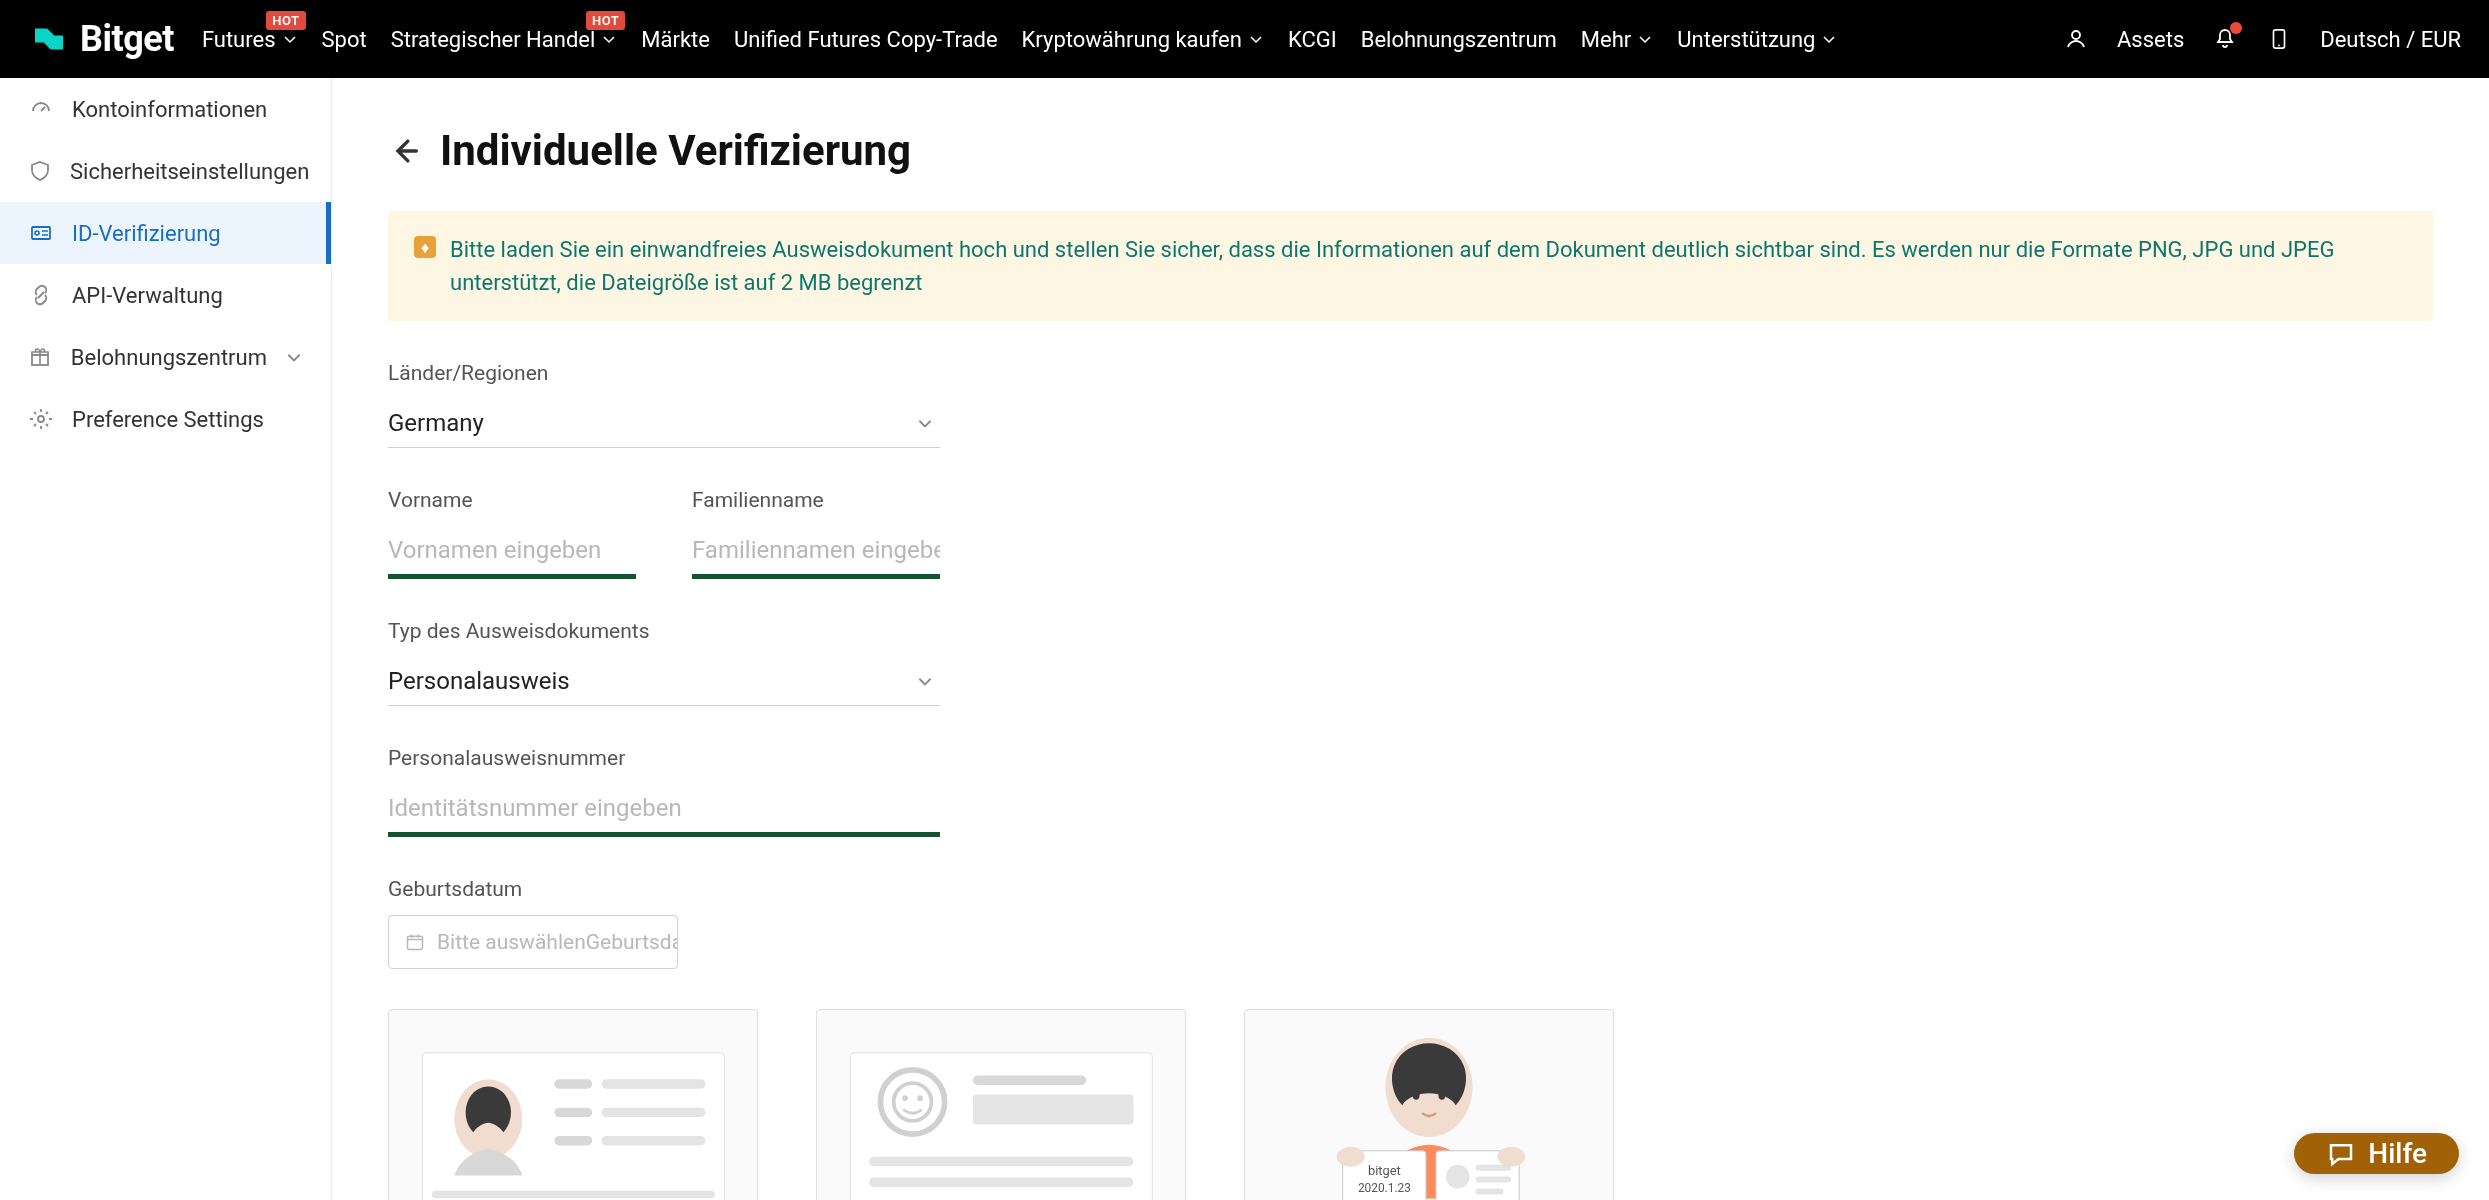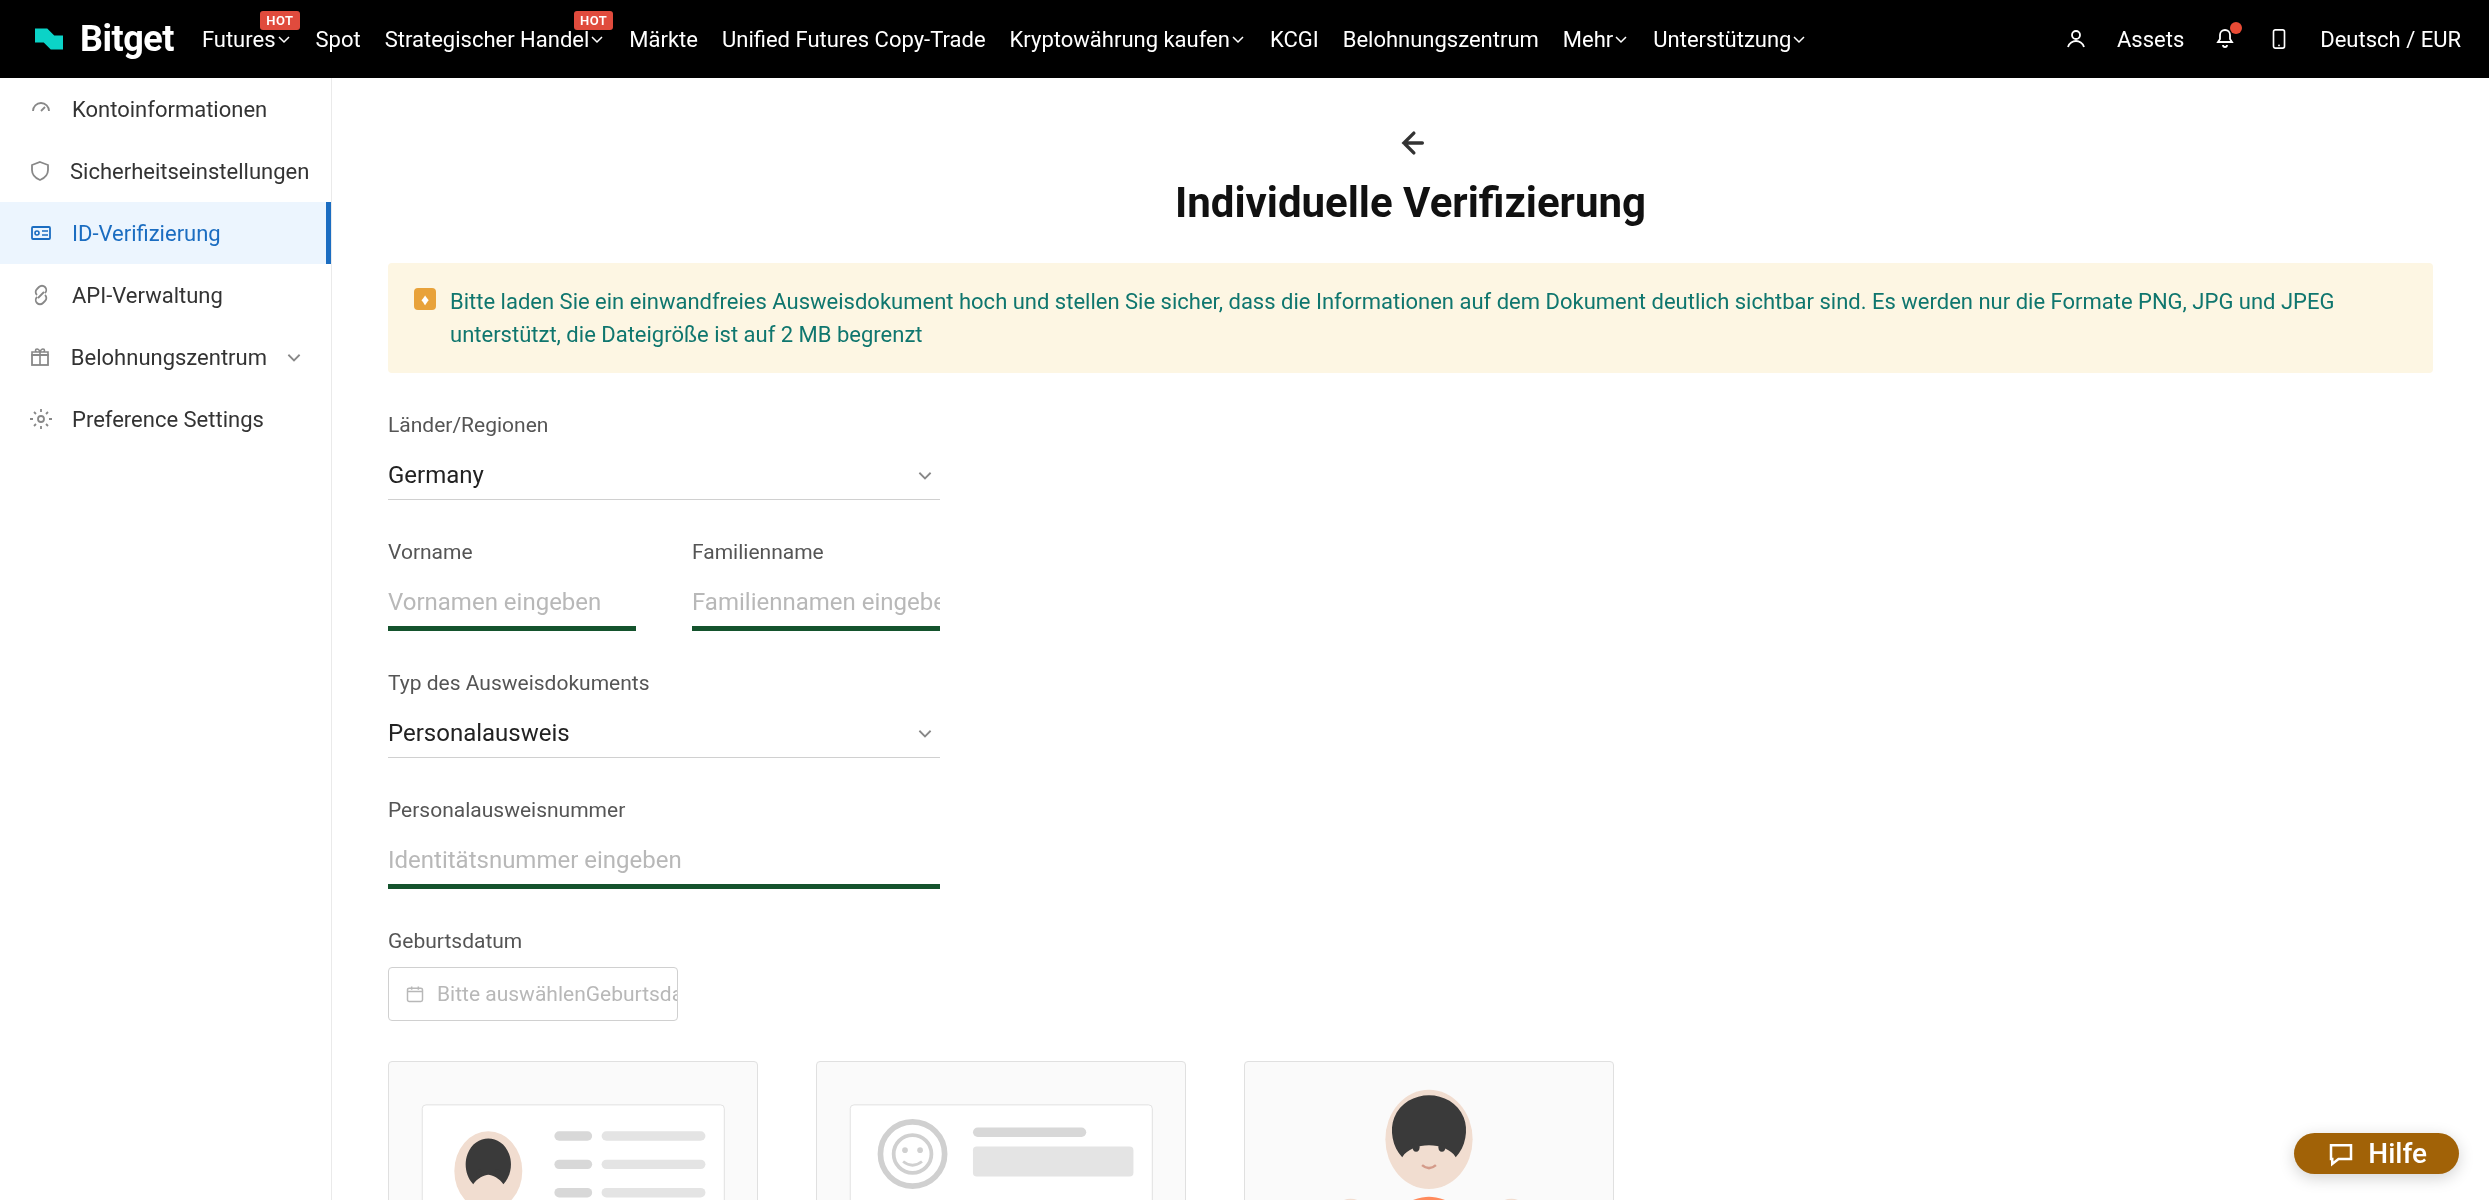--- a/index.html
+++ b/index.html
@@ -4,41 +4,41 @@
 <style>
 * { margin: 0; padding: 0; box-sizing: border-box; font-family: -apple-system, BlinkMacSystemFont, "Segoe UI", Roboto, Helvetica, Arial, sans-serif; }
 body { width: 2489px; height: 1200px; overflow: hidden; background: #fff; }
 
 
 .topbar { background: #000; height: 78px; display: flex; align-items: center; padding: 0 28px; color: #fff; font-size: 22px; }
 .logo { display: flex; align-items: center; gap: 10px; margin-right: 28px; cursor: pointer; }
 .logo-svg { width: 42px; height: 42px; }
 .logo-text { font-size: 36px; font-weight: 700; letter-spacing: -0.5px; }
 .nav-left { display: flex; align-items: center; gap: 24px; }
-.nav-item { position: relative; display: flex; align-items: center; cursor: pointer; white-space: nowrap; }
+.nav-item { position: relative; display: flex; align-items: center; gap: 6px; cursor: pointer; white-space: nowrap; }
 .hot { position: absolute; top: -16px; right: -8px; background: #e04b3d; color: #fff; font-size: 13px; line-height: 1; padding: 3px 6px; border-radius: 3px; font-weight: 600; letter-spacing: 0.5px; }
 .chev { width: 16px; height: 16px; }
 .chev svg { display: block; }
 .nav-right { margin-left: auto; display: flex; align-items: center; gap: 28px; }
 .icon-btn { width: 26px; height: 26px; display: flex; align-items: center; justify-content: center; cursor: pointer; position: relative; }
 .badge-dot { position: absolute; top: -4px; right: -4px; width: 12px; height: 12px; background: #e94b35; border-radius: 50%; }
 
 
 .main { display: flex; height: calc(100% - 78px); }
 .sidebar { width: 332px; border-right: 1px solid #eaeaea; }
 .sb-item { display: flex; align-items: center; gap: 18px; padding: 18px 28px; font-size: 22px; color: #333; cursor: pointer; position: relative; }
 .sb-item.active { background: #ecf5fe; color: #1b6dc1; }
 .sb-item.active::after { content: ""; position: absolute; right: 0; top: 0; bottom: 0; width: 5px; background: #1b6dc1; }
 .sb-icon { width: 26px; height: 26px; display: flex; align-items: center; justify-content: center; color: #888; }
 .sb-item.active .sb-icon { color: #1b6dc1; }
 .sb-chev { margin-left: auto; }
 
 
 .content { flex: 1; padding: 48px 56px; overflow: hidden; }
-.page-head { display: flex; align-items: center; gap: 18px; margin-bottom: 36px; flex-direction: column; }
+.page-head { display: flex; align-items: center; gap: 18px; margin-bottom: 36px; }
 .back-arrow { width: 34px; height: 34px; cursor: pointer; color: #333; }
 .page-title { font-size: 42px; font-weight: 700; color: #111; }
 .alert { background: #fdf6e3; border-radius: 4px; padding: 22px 26px; display: flex; gap: 14px; margin-bottom: 40px; align-items: flex-start; }
 .alert-icon { width: 22px; height: 22px; background: #e8a23a; border-radius: 4px; flex-shrink: 0; display: flex; align-items: center; justify-content: center; color: #fff; font-size: 16px; margin-top: 3px; }
 .alert-text { color: #0f766e; font-size: 22px; line-height: 1.5; }
 
 .form-row { display: flex; gap: 56px; }
 .field { margin-bottom: 40px; }
 .field-label { font-size: 21px; color: #555; margin-bottom: 14px; display: block; }
 .select-box, .text-input { width: 552px; font-size: 24px; color: #222; padding: 10px 0; border: none; border-bottom: 5px solid #14532d; background: transparent; outline: none; }

